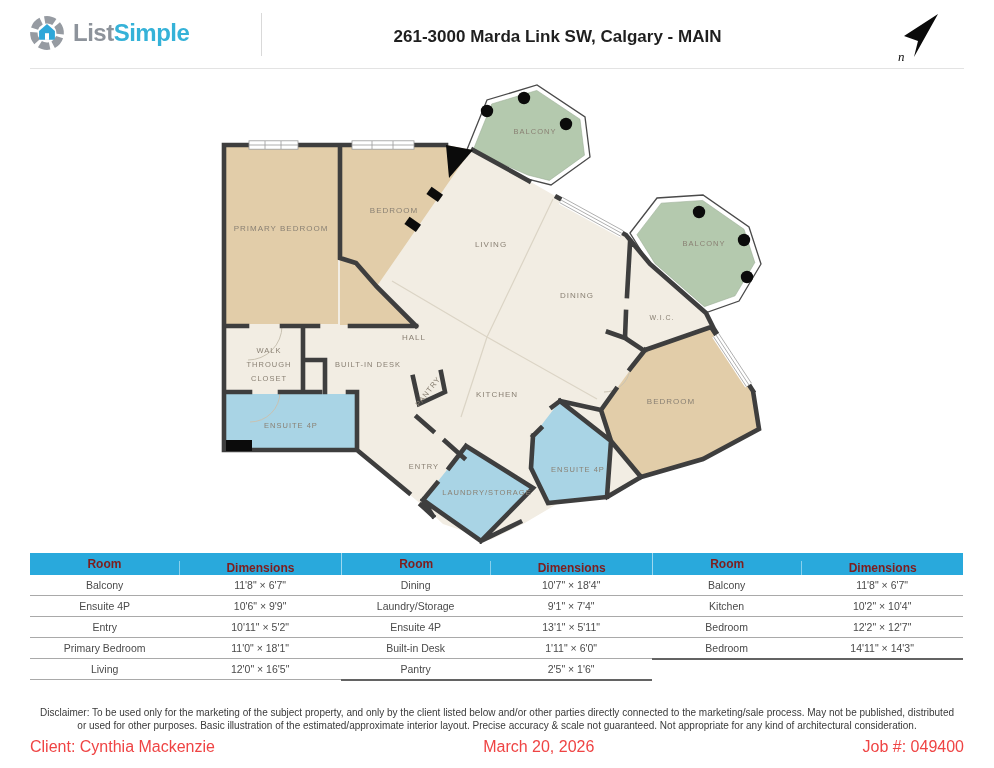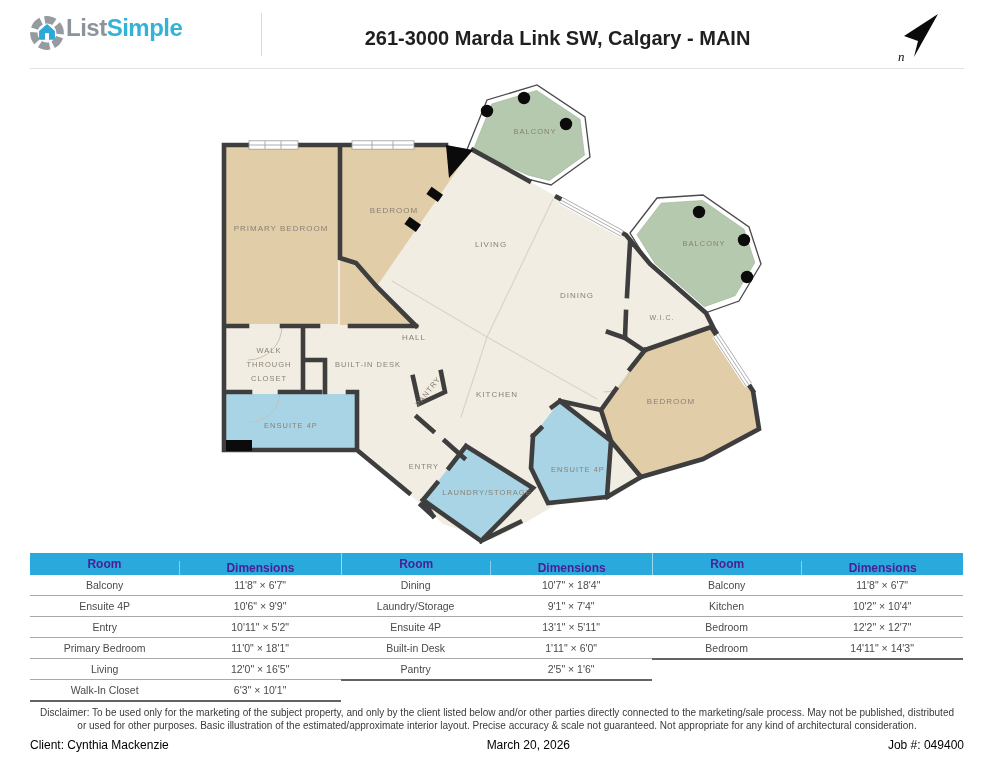--- a/index.html
+++ b/index.html
@@ -1,48 +1,48 @@
 <!DOCTYPE html>
 <html><head>
 <meta charset="utf-8">
 <style>
   html,body{margin:0;padding:0;background:#ffffff;}
   .page{position:relative;width:994px;height:768px;background:#ffffff;overflow:hidden;
         font-family:"Liberation Sans",sans-serif;}
   
-  .logo{position:absolute;left:28px;top:14px;display:flex;}
+  .logo{position:absolute;left:28px;top:14px;display:flex;align-items:center;gap:7px;}
   .logo-text{font-size:24px;font-weight:bold;color:#8d939b;letter-spacing:-0.5px;}
   .logo-text .simple{color:#35b2d8;}
   .logo-divider{position:absolute;left:261px;top:13px;width:1px;height:43px;background:#d9d9d9;}
   .title{position:absolute;left:261px;right:140px;top:27px;text-align:center;
-         font-size:20px;font-weight:bold;color:#1f1f1f;}
+         font-size:17px;font-weight:bold;color:#1f1f1f;}
   .compass{position:absolute;right:30px;top:6px;width:110px;height:60px;}
   .header-rule{position:absolute;left:30px;right:30px;top:68px;height:1px;background:#e3e3e3;}
   
   .plan{position:absolute;left:0;top:75px;width:994px;height:470px;}
   .rlabel{fill:#8a8174;letter-spacing:1px;}
   
   .tables{position:absolute;left:30px;right:31px;top:553px;display:flex;align-items:flex-start;}
   .tgroup{flex:1;}
   .thead{display:flex;background:#29a9dc;height:22px;}
   .tgroup + .tgroup .thead{border-left:1px solid rgba(255,255,255,0.55);}
-  .th{display:flex;align-items:center;justify-content:center;color:#4c1d95;
+  .th{display:flex;align-items:center;justify-content:center;color:#7f1d1d;
       font-size:12px;font-weight:bold;}
   .th.room{width:48%;}
   .th.dim{width:52%;border-left:1px solid rgba(255,255,255,0.45);margin-top:8px;}
   .trow{display:flex;height:20px;border-bottom:1px solid #a9a9a9;}
   .trow.last{border-bottom:2px solid #636363;}
   .td{display:flex;align-items:center;justify-content:center;font-size:10.5px;color:#4a4a4a;}
   .td.room{width:48%;}
   .td.dim{width:52%;}
   
   .disclaimer{position:absolute;left:38px;right:38px;top:706px;text-align:center;
               font-size:10px;line-height:1.3;color:#3a3a3a;}
   .footer{position:absolute;left:30px;right:30px;top:738px;display:flex;
-          justify-content:space-between;font-size:12px;color:#000000;}
+          justify-content:space-between;font-size:16px;color:#ef4444;}
 </style>
 </head>
 <body>
 
 <div class="page">
 
   <div class="logo">
     <svg width="38" height="38" viewBox="0 0 36 36">
       <circle cx="18" cy="18" r="12.5" fill="none" stroke="#969ba2" stroke-width="7" stroke-dasharray="9.6 3.5" transform="rotate(18 18 18)"></circle>
       <path d="M18,9.5 L25.5,16 L25.5,23.5 Q25.5,24.5 24.5,24.5 L11.5,24.5 Q10.5,24.5 10.5,23.5 L10.5,16 Z" fill="#2ea7d9"></path>
@@ -168,24 +168,20 @@
           <div class="td dim">10'11" × 5'2"</div>
         </div>
         <div class="trow">
           <div class="td room">Primary Bedroom</div>
           <div class="td dim">11'0" × 18'1"</div>
         </div>
         <div class="trow">
           <div class="td room">Living</div>
           <div class="td dim">12'0" × 16'5"</div>
         </div>
-        <div class="trow last">
-          <div class="td room">Walk-In Closet</div>
-          <div class="td dim">6'3" × 10'1"</div>
-        </div>
       </div>
       <div class="tgroup">
         <div class="thead">
           <div class="th room">Room</div>
           <div class="th dim">Dimensions</div>
         </div>
         <div class="trow">
           <div class="td room">Dining</div>
           <div class="td dim">10'7" × 18'4"</div>
         </div>

